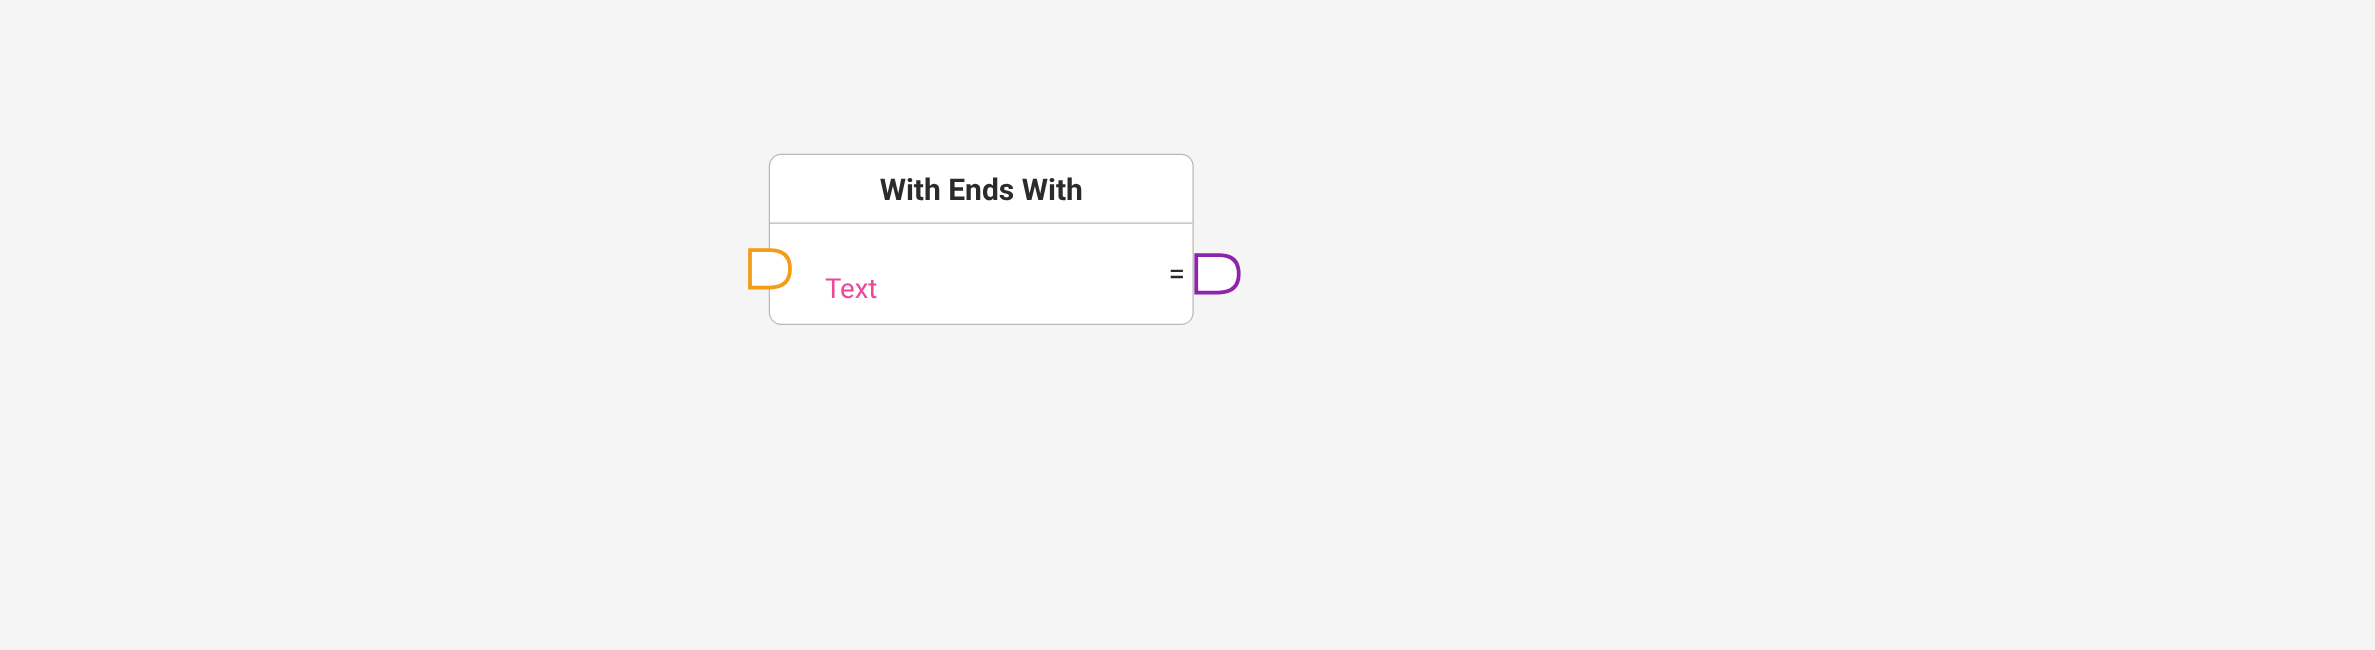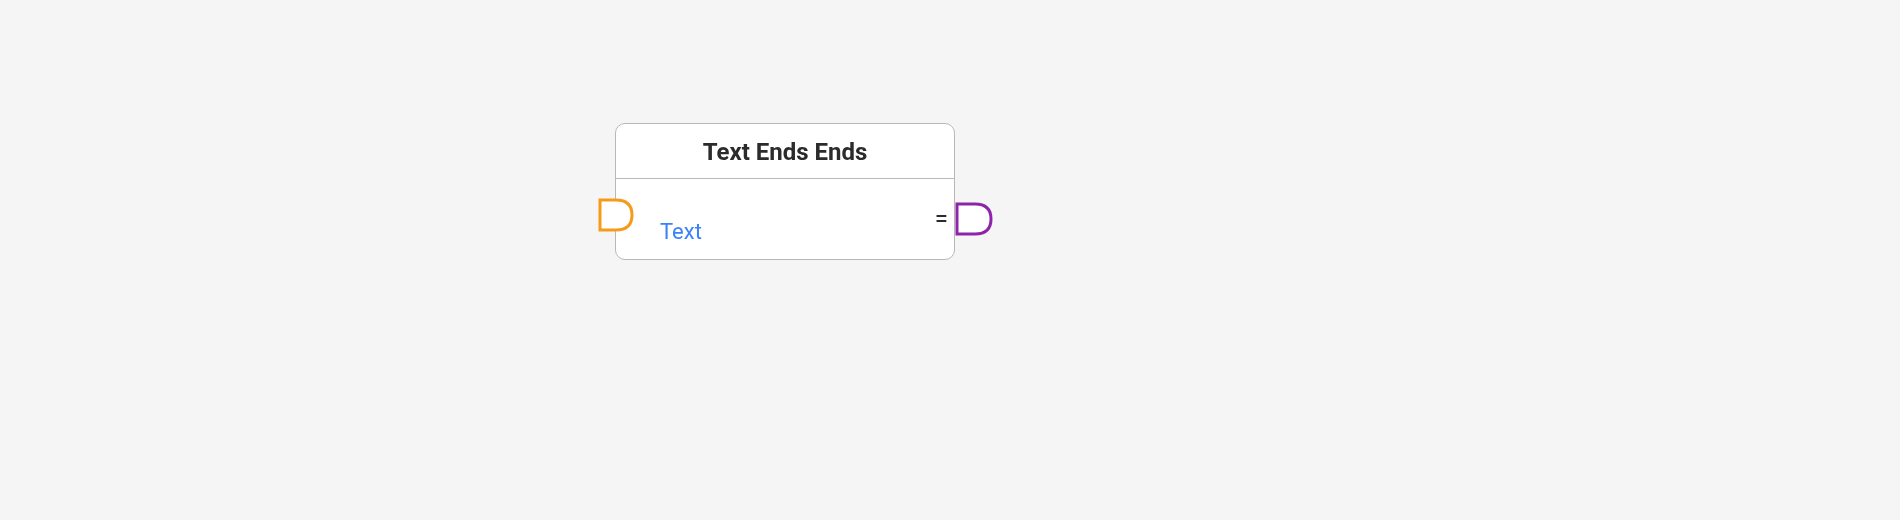--- a/index.html
+++ b/index.html
@@ -42,21 +42,21 @@
   }
   .port-row {
     position: relative;
     height: 56px;
     display: flex;
     align-items: center;
   }
   .port-label-in {
     margin-left: 44px;
     font-size: 22px;
-    color: #3b82f6;
+    color: #ec4899;
     margin-top: 32px;
   }
   .port-in {
     position: absolute;
     left: -20px;
     top: 50%;
     transform: translateY(-50%);
   }
   .out-area {
     position: absolute;
@@ -82,21 +82,21 @@
   }
 </style>
 </head>
 <body>
 
 <div class="canvas">
 
   <div class="node">
 
     <div class="node-header">
-      <span class="node-title">Text Ends Ends</span>
+      <span class="node-title">With Ends With</span>
     </div>
 
     <div class="node-body">
 
       <div class="port-row">
         <span class="port-in">
           <svg class="port-svg" width="40" height="34" viewBox="0 0 40 34">
             <path d="M4 2 H20 Q36 2 36 17 Q36 32 20 32 H4 Z" fill="#ffffff" stroke-width="3" stroke="#f59b1a"></path>
           </svg>
         </span>

